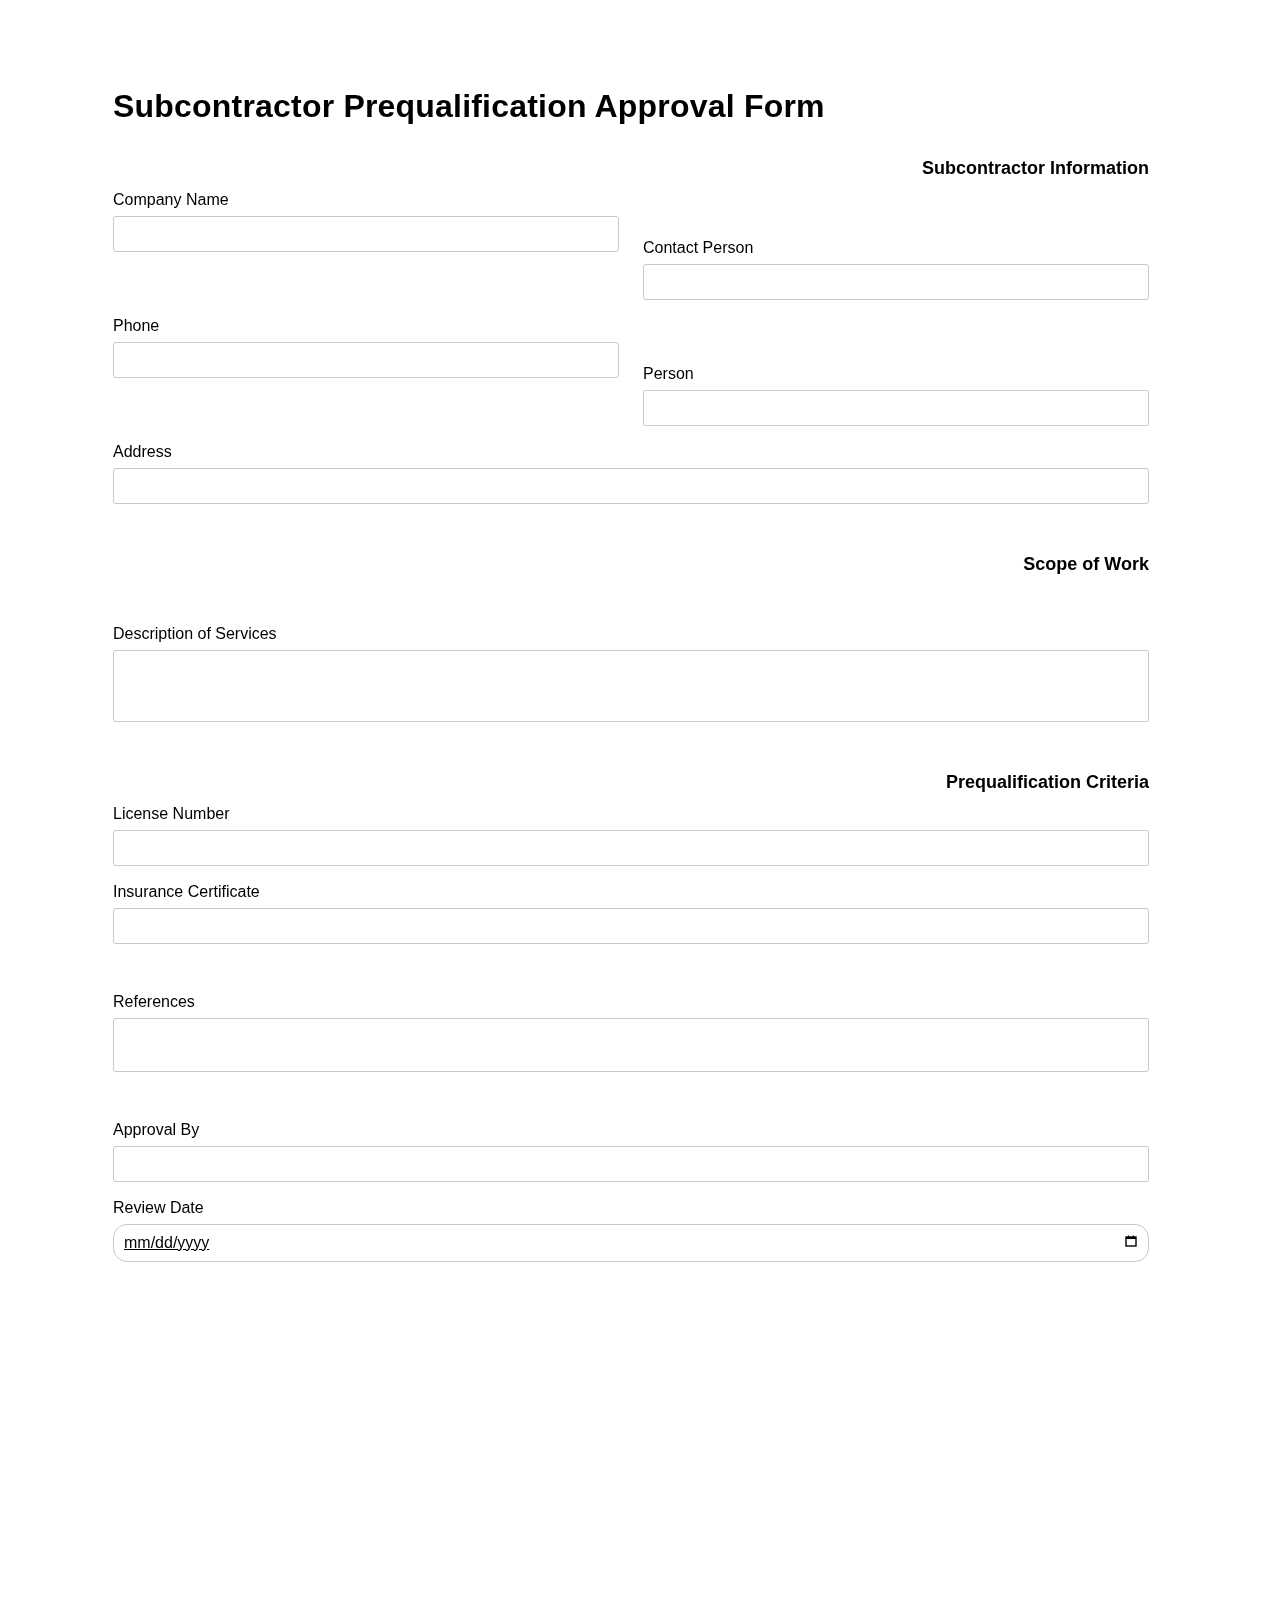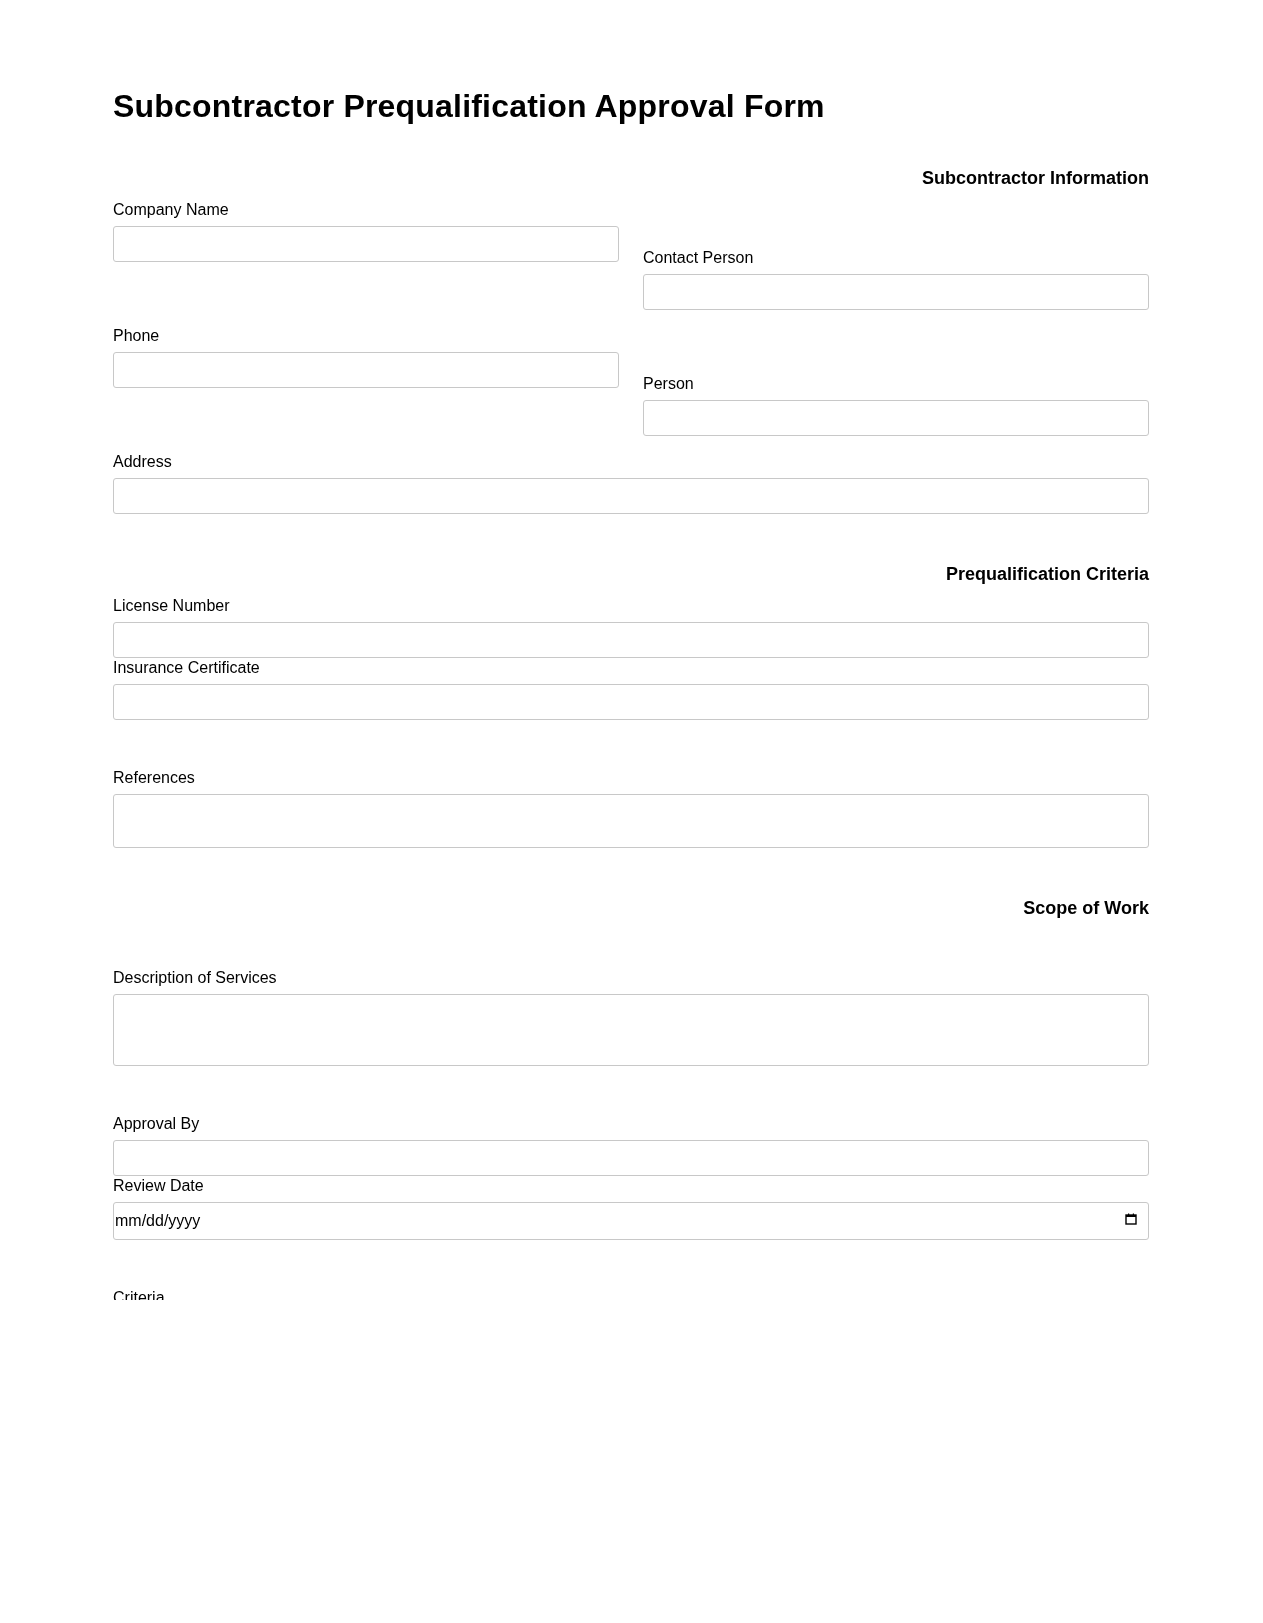--- a/index.html
+++ b/index.html
@@ -25,21 +25,21 @@
     }
     .form {
       position: absolute;
       left: 113px;
       top: 84px;
       width: 1036px;
     }
     h1 {
       font-size: 32px;
       font-weight: bold;
-      margin: 0 0 38px 0;
+      margin: 0 0 28px 0;
       line-height: 44px;
       letter-spacing: 0.2px;
     }
     h2 {
       font-size: 18px;
       font-weight: bold;
       margin: 0 0 10px 0;
       line-height: 24px;
       text-align: right;
     }
@@ -47,21 +47,21 @@
       margin-bottom: 48px;
     }
     .row {
       display: flex;
       gap: 24px;
     }
     .row .field {
       flex: 1;
     }
     .field {
-      margin-bottom: 0;
+      margin-bottom: 16px;
     }
     .field:last-child { margin-bottom: 0; margin-top: 48px; }
     label {
       display: block;
       font-size: 16px;
       line-height: 20px;
       margin-bottom: 6px;
     }
     input, textarea {
       display: block;
@@ -130,52 +130,52 @@
           <input type="email" value="" style="">
         </div>
       </div>
       <div class="field" style="margin-top:16px;">
         <label>Address</label>
         <input type="text" value="" style="">
       </div>
     </div>
 
     <div class="section">
+      <h2>Scope of Work</h2>
+      <div class="field">
+        <label>Description of Services</label>
+        <textarea class="desc" style=""></textarea>
+      </div>
+    </div>
+
+    <div class="section">
       <h2>Prequalification Criteria</h2>
       <div class="field">
         <label>License Number</label>
         <input type="text" value="" style="">
       </div>
       <div class="field">
         <label>Insurance Certificate</label>
         <input type="text" value="" style="">
       </div>
       <div class="field">
         <label>References</label>
         <textarea class="refs" style=""></textarea>
       </div>
     </div>
 
     <div class="section">
-      <h2>Scope of Work</h2>
-      <div class="field">
-        <label>Description of Services</label>
-        <textarea class="desc" style=""></textarea>
-      </div>
-    </div>
-
-    <div class="section">
       <div class="field">
         <label>Approval By</label>
         <input type="text" value="" style="">
       </div>
       <div class="field">
         <label>Review Date</label>
         <div class="date-wrap">
-          <div class="date-input" style="border:1px solid #c8c8c8;border-radius:3px;padding:0 1px;box-sizing:border-box;width:100%;">
+          <div class="date-input" style="border:1px solid #c8c8c8;border-radius:14px;padding:0 10px;box-sizing:border-box;width:100%;text-decoration:underline;">
             <span class="date-text">mm/dd/yyyy</span>
           </div>
           <svg class="cal-icon" viewBox="0 0 12 12">
             <rect x="1" y="2" width="10" height="9" fill="none" stroke="#000" stroke-width="1.4"></rect>
             <rect x="1" y="2" width="10" height="2" fill="#000"></rect>
             <rect x="3" y="0.5" width="1.2" height="2" fill="#000"></rect>
             <rect x="7.8" y="0.5" width="1.2" height="2" fill="#000"></rect>
           </svg>
         </div>
       </div>

